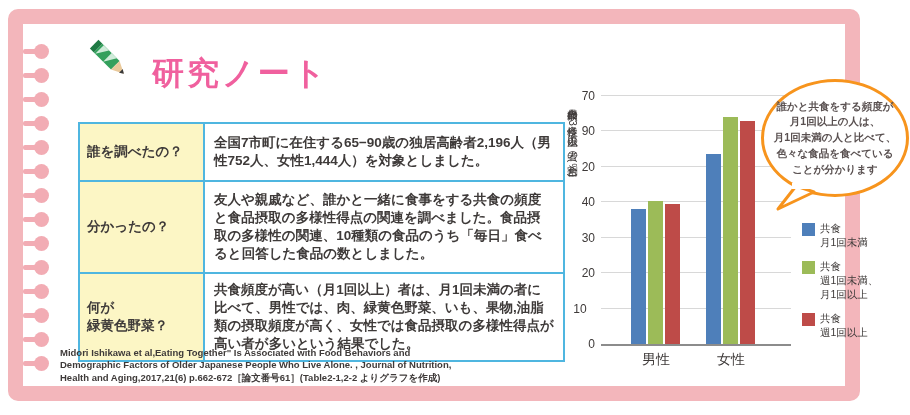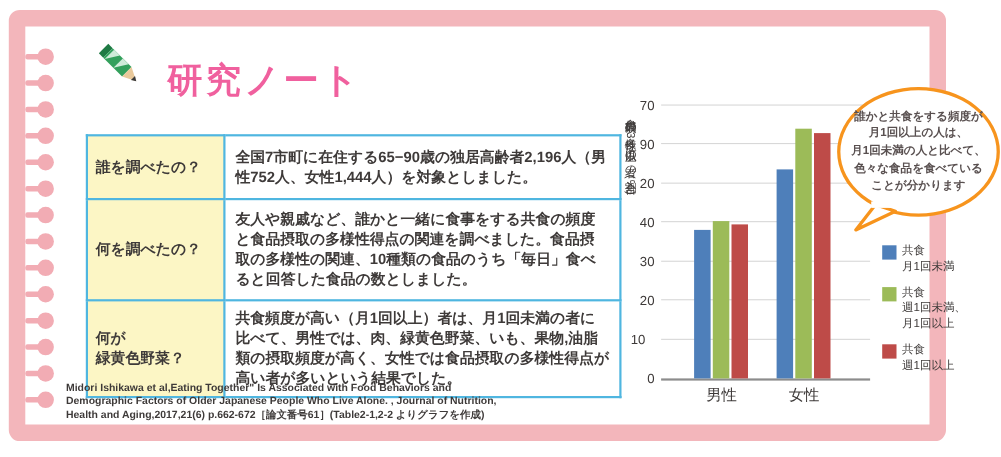--- a/index.html
+++ b/index.html
@@ -185,21 +185,21 @@
   <div class="subtitle">
   </div>
 
   <table class="qa">
     <tbody>
         <tr class="row-1">
       <th class="pre">誰を調べたの？</th>
       <td>全国7市町に在住する65−90歳の独居高齢者2,196人（男性752人、女性1,444人）を対象としました。</td>
     </tr>
     <tr class="row-2">
-      <th class="pre">何を調べたの？</th>
+      <th class="pre">分かったの？</th>
       <td>友人や親戚など、誰かと一緒に食事をする共食の頻度と食品摂取の多様性得点の関連を調べました。食品摂取の多様性の関連、10種類の食品のうち「毎日」食べると回答した食品の数としました。</td>
     </tr>
     <tr class="row-3">
       <th class="pre">何が
 緑黄色野菜？</th>
       <td>共食頻度が高い（月1回以上）者は、月1回未満の者に比べて、男性では、肉、緑黄色野菜、いも、果物,油脂類の摂取頻度が高く、女性では食品摂取の多様性得点が高い者が多いという結果でした。</td>
     </tr>
   </tbody>
     </table>
 

